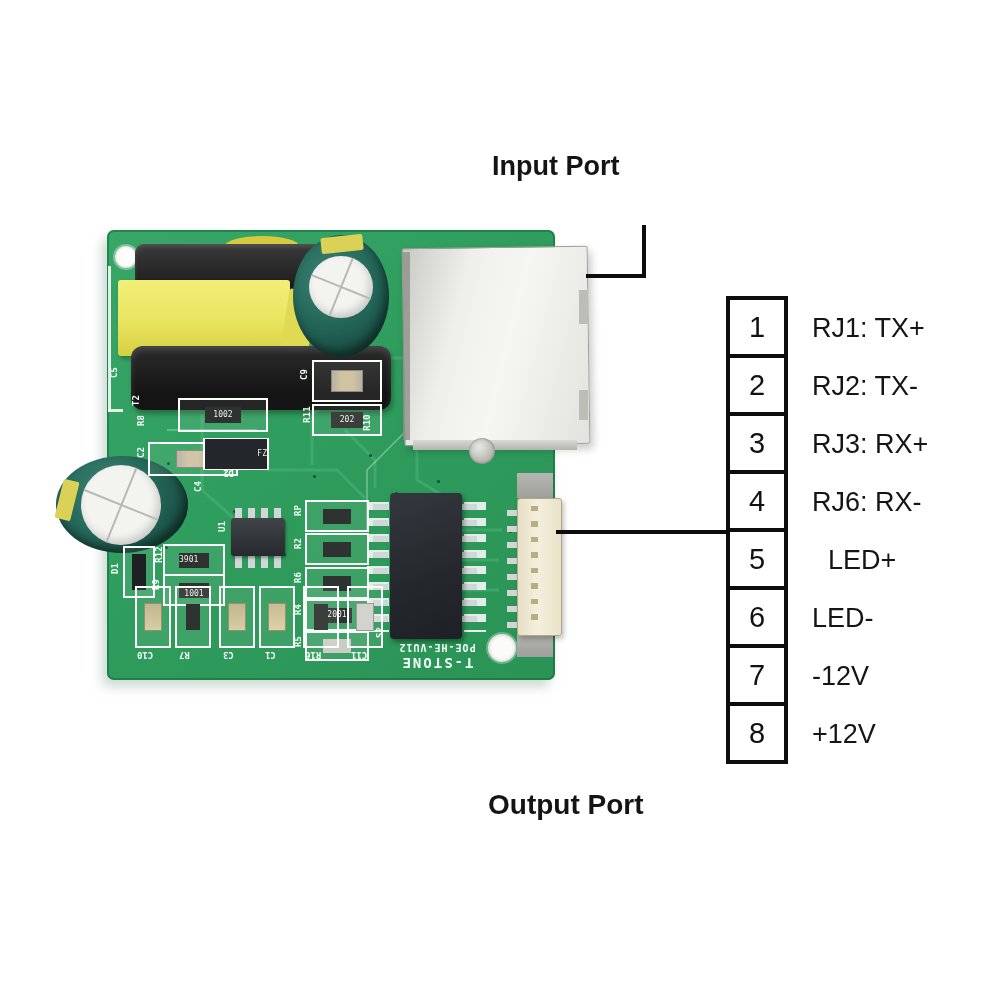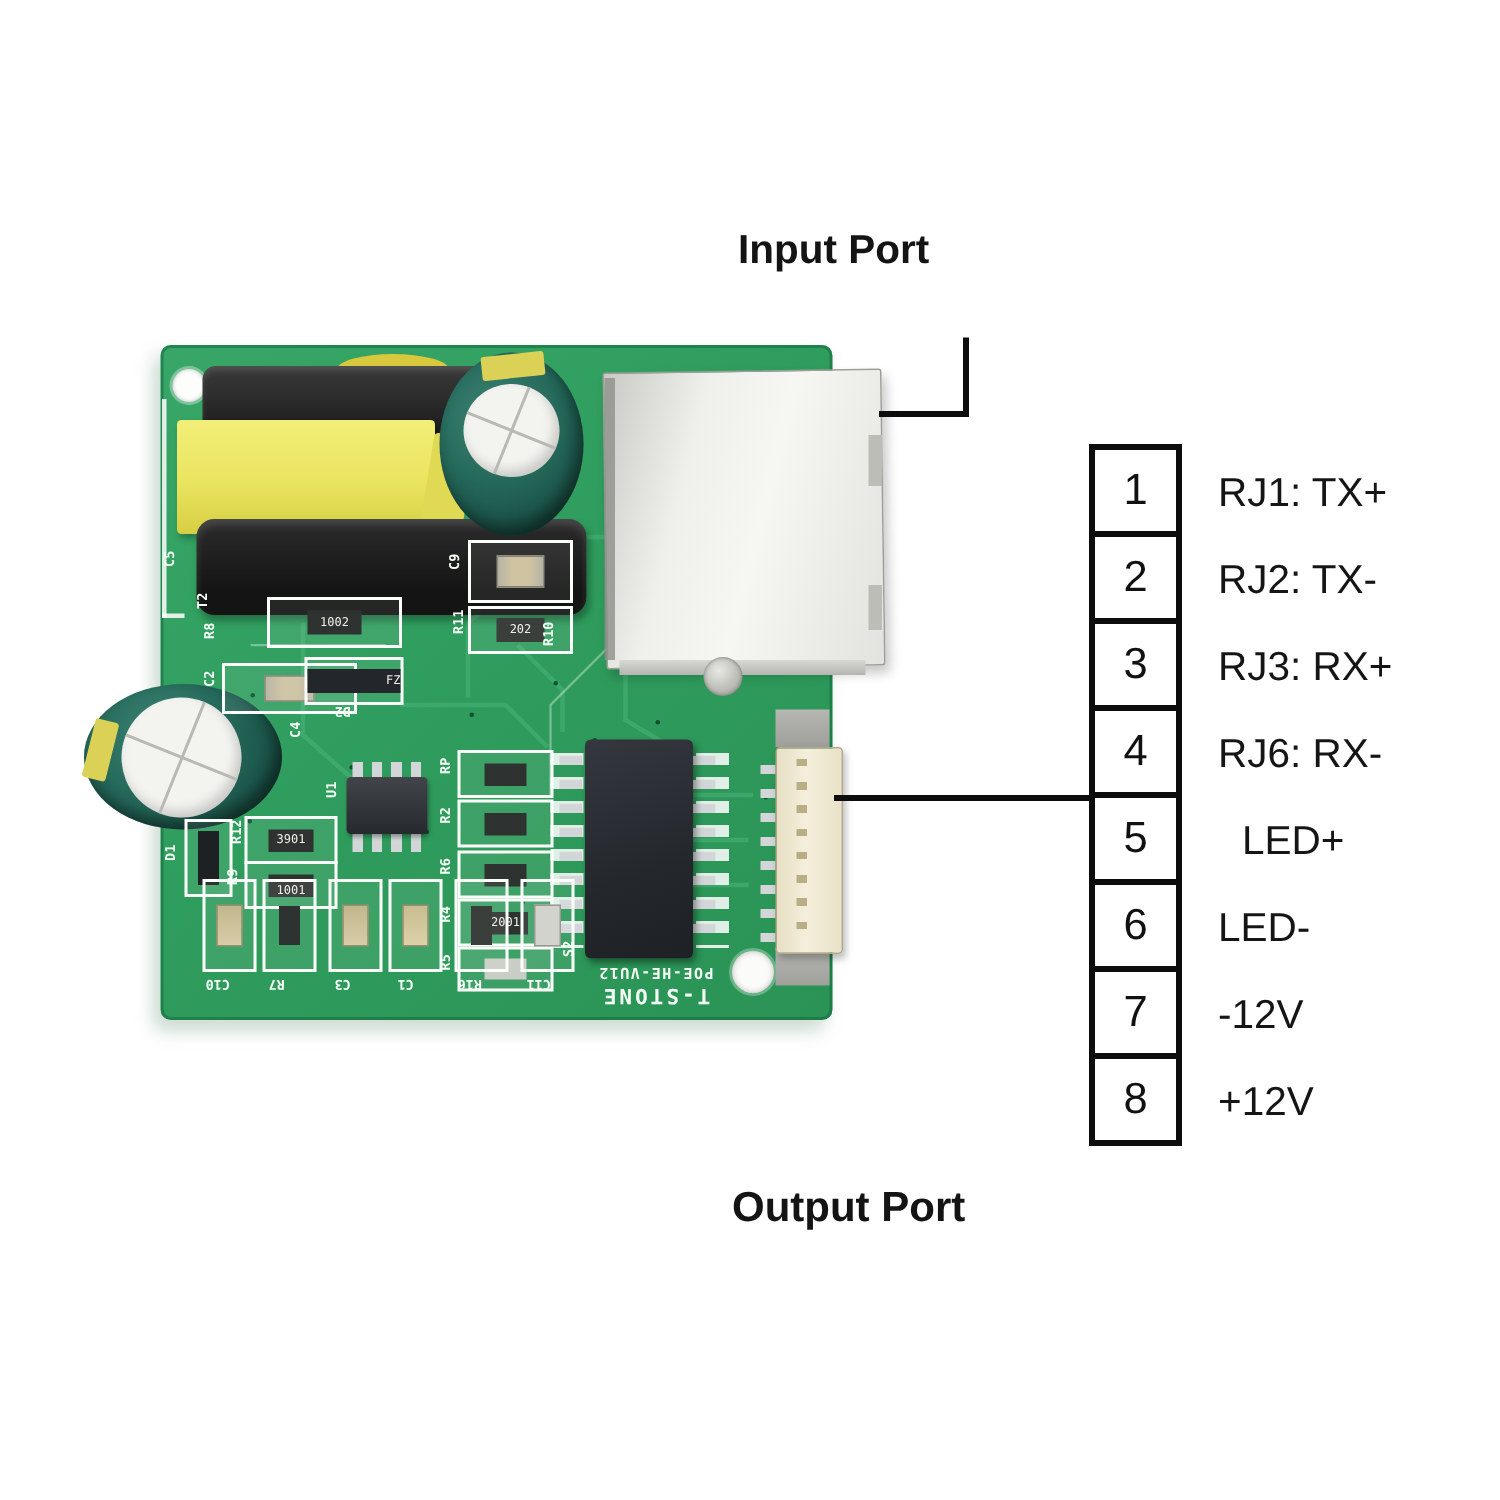--- a/index.html
+++ b/index.html
@@ -117,29 +117,29 @@
 
     <div class="smd" style="left:41px;top:168px;width:86px;height:30px;margin-left:30px;">
       <span class="chip" style="width:36px;height:16px;background:#2e3331;display:flex;align-items:center;justify-content:center;">
         <span class="mark">1002</span>
       </span>
     </div>
     <div class="smd" style="left:41px;top:212px;width:86px;height:30px;">
       <span class="chip" style="width:32px;height:16px;background:linear-gradient(90deg,#b9b6a8,#d0c5a6 35%,#d0c5a6 65%,#b9b6a8);border:1px solid #8e8a7c;"></span>
     </div>
     <div class="smd" style="left:96px;top:208px;width:62px;height:28px;">
-      <span class="chip" style="width:36px;height:16px;background:#23262b;display:flex;align-items:center;justify-content:flex-end;padding-left:48px;">
+      <span class="chip" style="width:36px;height:30px;background:#23262b;display:flex;align-items:center;justify-content:flex-end;padding-left:48px;">
         <span class="mark">FZ</span>
       </span>
     </div>
     <div class="smd" style="left:16px;top:316px;width:28px;height:48px;">
       <span class="chip" style="width:14px;height:36px;background:#1e2124;"></span>
     </div>
     <div class="smd" style="left:56px;top:314px;width:58px;height:28px;">
-      <span class="chip" style="width:30px;height:15px;background:#2e3331;display:flex;align-items:center;justify-content:center;">
+      <span class="chip" style="width:30px;height:15px;background:#2e3331;display:flex;align-items:center;justify-content:flex-start;">
         <span class="mark">3901</span>
       </span>
     </div>
     <div class="smd" style="left:56px;top:344px;width:58px;height:28px;">
       <span class="chip" style="width:30px;height:15px;background:#2e3331;display:flex;align-items:flex-end;justify-content:center;">
         <span class="mark">1001</span>
       </span>
     </div>
 
     <div class="pinstrip-h" style="left:128px;top:278px;width:46px;height:12px;"></div>

